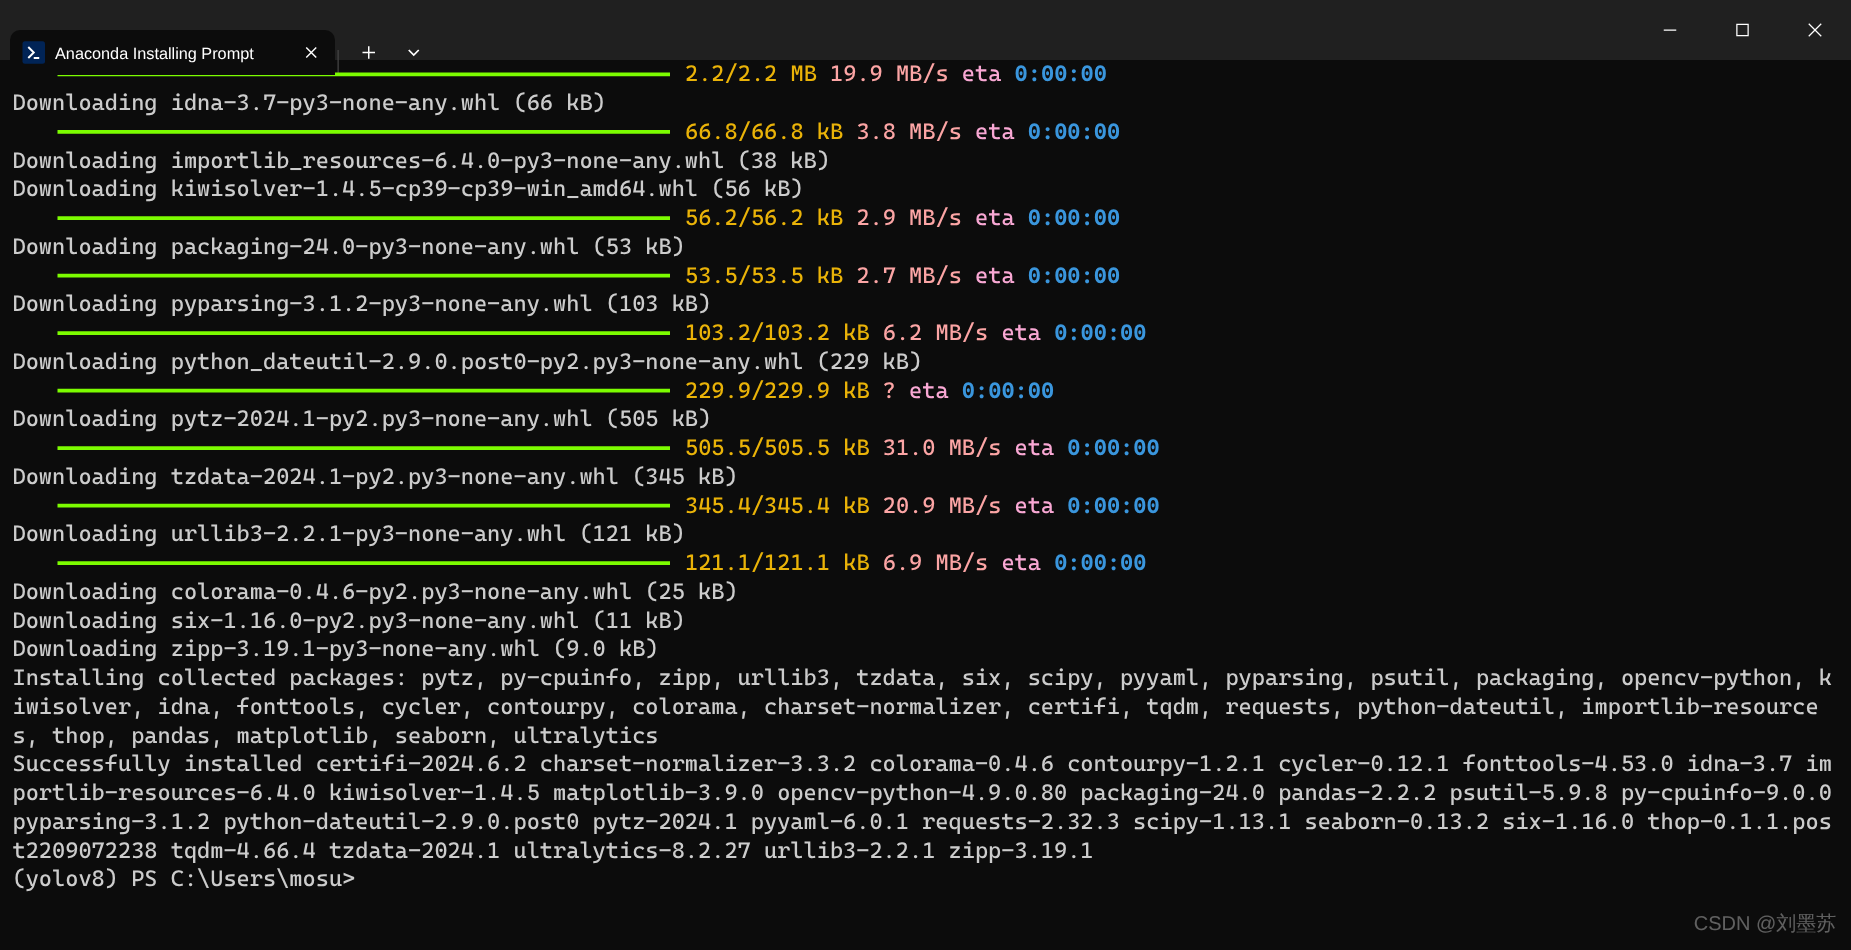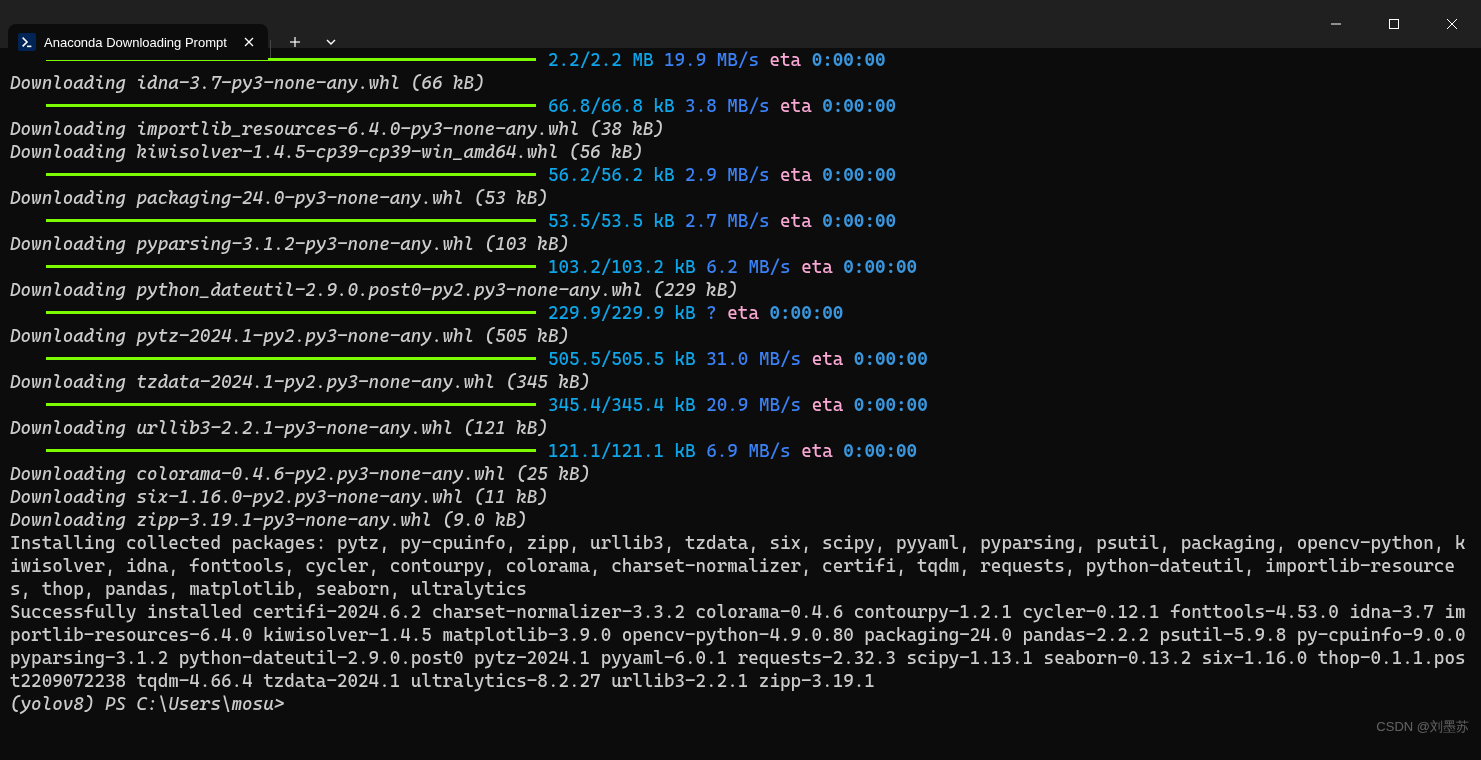--- a/index.html
+++ b/index.html
@@ -94,62 +94,62 @@
     align-items: center;
     justify-content: center;
     color: #ffffff;
   }
   .win-btn svg { width: 12px; height: 12px; }
   .terminal {
     padding: 0 10px 0 10px;
     line-height: 23px;
     white-space: pre;
   }
-  .line { display: block; min-height: 23px; font-style: italic; }
+  .line { display: block; min-height: 23px; }
   .bar-row {
     display: flex;
     align-items: center;
     min-height: 23px;
   }
   .bar-indent {
     width: 36px; 
   }
   .progress-bar {
     width: 490px;
     height: 3px;
     background: #7CFC00;
     margin-right: 12px;
     flex: 0 0 auto;
   }
-  .size { color: #0ea5e9; }
-  .speed { color: #3b82f6; }
+  .size { color: #eab308; }
+  .speed { color: #fca5a5; }
   .eta-label { color: #f9a8d4; }
   .eta-time { color: #3a96dd; font-weight: bold; }
   .watermark {
     position: absolute;
     right: 12px;
-    bottom: 24px;
+    bottom: 10px;
     font-family: "Segoe UI", sans-serif;
-    font-size: 13px;
+    font-size: 16px;
     color: rgba(255,255,255,0.35);
   }
 </style>
 </head>
 <body>
 
 <div class="titlebar">
   <div class="tabs">
     <div class="tab">
       <span class="ps-icon">
         <svg viewBox="0 0 16 16" width="14" height="14">
             <path d="M3 3 L8 8 L3 13" stroke="#ffffff" stroke-width="1.8" fill="none"></path>
             <line x1="8" y1="13" x2="13" y2="13" stroke="#ffffff" stroke-width="1.8"></line>
           </svg>
       </span>
-      <span class="label">Anaconda Downloading Prompt</span>
+      <span class="label">Anaconda Installing Prompt</span>
       <span class="close">
         <svg viewBox="0 0 10 10" width="10" height="10">
             <line x1="1" y1="1" x2="9" y2="9" stroke="#ffffff" stroke-width="1.2"></line>
             <line x1="9" y1="1" x2="1" y2="9" stroke="#ffffff" stroke-width="1.2"></line>
           </svg>
       </span>
     </div>
     <div style="width:1px;height:20px;background:#444;margin:20px 2px 0 2px;"></div>
     <div class="newtab">
       <svg viewBox="0 0 12 12" width="12" height="12">

